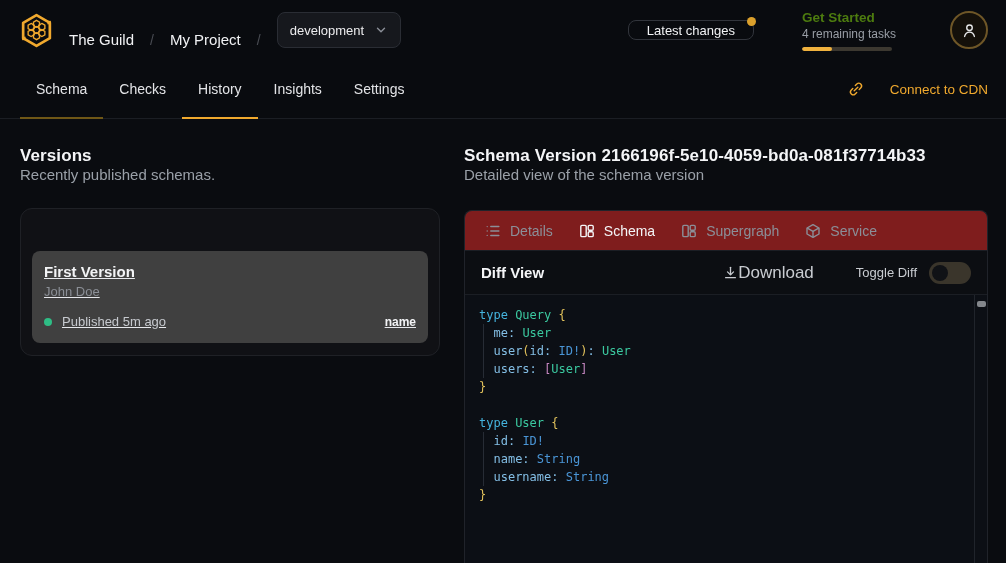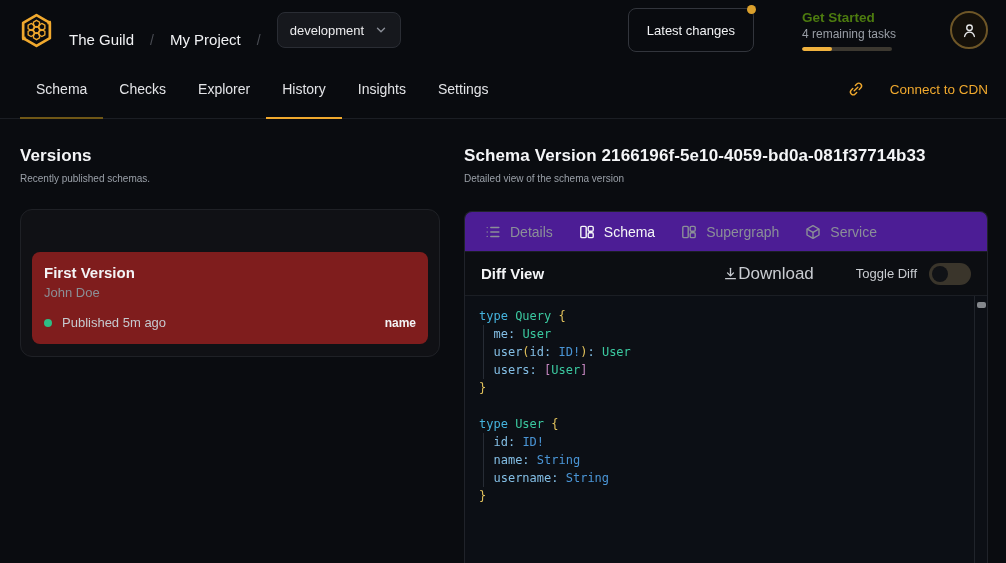--- a/index.html
+++ b/index.html
@@ -17,21 +17,21 @@
   .crumb { font-size:15px; font-weight:500; color:#f1f2f4; }
   .sep { color:#4a4d54; font-size:14px; }
   .select {
     display:flex; align-items:center; gap:10px; height:36px; padding:0 12px;
     background:#16181d; border:1px solid #2a2d34; border-radius:8px;
     font-size:13px; color:#ececee;
   }
   .select svg { color:#8b8f98; }
   .spacer { flex:1; }
   .latest {
-    position:relative; height:44px; padding:0 18px; border:1px solid #32353c;
+    position:relative; height:20px; padding:0 18px; border:1px solid #32353c;
     border-radius:8px; font-size:13px; color:#f2f3f5; margin-right:48px;
   }
   .notif { position:absolute; top:-4px; right:-3px; width:9px; height:9px; border-radius:50%; background:#dba02c; }
   .getstarted { width:92px; margin-right:56px; }
   .gs-title { font-size:13.5px; font-weight:600; color:#4d7c0f; }
   .gs-sub { font-size:12px; color:#999ea6; margin-top:2px; white-space:nowrap; }
   .gs-bar { margin-top:6px; width:90px; height:4px; border-radius:2px; background:#3c3830; overflow:hidden; }
   .gs-fill { height:100%; border-radius:2px; background:#f0b23e; }
   .avatar {
     width:38px; height:38px; border-radius:50%; border:2px solid #6e5627;
@@ -44,33 +44,33 @@
   .tab { position:relative; display:flex; align-items:center; padding:0 16px; font-size:14px; color:#e3e4e7; }
   .tab::after { content:""; position:absolute; left:0; right:0; bottom:-1px; height:2px; background:transparent; }
   .tab.u-dim::after { background:#6f5716; }
   .tab.u-active::after { background:#f0a92e; }
   .cdn { margin-left:auto; display:flex; align-items:center; gap:26px; font-size:13.5px; color:#f0a92e; }
 
   
   main { display:flex; height:444px; padding:27px 18px 0 20px; gap:24px; }
   .left { width:420px; flex:none; }
   h1.pagetitle { font-size:17px; font-weight:700; color:#f4f5f7; letter-spacing:.1px; }
-  p.pagesub { font-size:10px; color:#9aa0a8; margin-top:7px; }
+  p.pagesub { font-size:15px; color:#9aa0a8; }
 
   .vcard-outer { margin-top:25px; background:#101115; border:1px solid #1f2126; border-radius:12px; padding:42px 11px 12px 11px; }
-  .vcard { background:#7f1d1d; border-radius:8px; padding:12px 12px 14px 12px; cursor:pointer; }
+  .vcard { background:#404040; border-radius:8px; padding:12px 12px 14px 12px; cursor:pointer;text-decoration:underline; }
   .vname { font-size:15px; font-weight:600; color:#f3f4f6; }
   .vauthor { font-size:13px; color:#8b8f96; margin-top:4px; }
   .vrow { display:flex; align-items:center; margin-top:15px; }
   .dot { width:8px; height:8px; border-radius:50%; background:#2ebd85; margin-right:10px; }
   .vstatus { font-size:13px; color:#c6c9ce; }
   .vservice { margin-left:auto; font-size:12px; font-weight:700; color:#f3f4f6; }
 
   .right { flex:1; display:flex; flex-direction:column; min-width:0; }
-  .panel { margin-top:27px; flex:1; border:1px solid #20232a; border-bottom:none; border-radius:8px 8px 0 0; display:flex; flex-direction:column; overflow:hidden; background:#4c1d95; }
+  .panel { margin-top:27px; flex:1; border:1px solid #20232a; border-bottom:none; border-radius:8px 8px 0 0; display:flex; flex-direction:column; overflow:hidden; background:#7f1d1d; }
   .ptabs { height:40px; flex:none; display:flex; align-items:center; gap:26px; padding:0 20px; border-bottom:1px solid #1b1e24; }
   .ptab { display:flex; align-items:center; gap:9px; font-size:14px; color:#8b8f98; }
   .ptab.active { color:#f4f5f7; }
   .diffrow { height:44px; flex:none; display:flex; align-items:center; padding:0 16px; border-bottom:1px solid #1b1e24; background:#0c0e12; }
   .dtitle { font-size:15px; font-weight:700; color:#f4f5f7; }
   .dactions { margin-left:auto; display:flex; align-items:center; }
   .download { display:flex; align-items:center; font-size:17px; color:#c9ccd1; }
   .tlabel { font-size:13px; color:#c9ccd1; margin-left:42px; }
   .toggle { position:relative; width:42px; height:22px; border-radius:11px; background:#3a352b; margin-left:12px; }
   .knob { position:absolute; top:3px; left:3px; width:16px; height:16px; border-radius:50%; background:#101216; transition:left .15s; }
@@ -128,21 +128,20 @@
         <circle cx="8" cy="5.4" r="2.6" stroke="currentColor" stroke-width="1.3"></circle>
         <path d="M3.4 13.6c.6-2.7 2.4-4.1 4.6-4.1s4 1.4 4.6 4.1" stroke="currentColor" stroke-width="1.3" stroke-linecap="round"></path>
       </svg>
   </button>
 </header>
 
 <nav class="tabs">
   <div id="nav-tabs" class="tabwrap">
       <a class="tab u-dim">Schema</a>
       <a class="tab">Checks</a>
-      <a class="tab">Explorer</a>
       <a class="tab u-active">History</a>
       <a class="tab">Insights</a>
       <a class="tab">Settings</a>
     </div>
   <a class="cdn">
     <svg width="16" height="16" viewBox="0 0 16 16" fill="none" stroke="currentColor" stroke-width="1.4" stroke-linecap="round" stroke-linejoin="round">
         <path d="M6.2 9.8l3.6-3.6"></path>
         <path d="M7.3 4.6l1.5-1.5a2.75 2.75 0 0 1 3.9 3.9l-1.5 1.5"></path>
         <path d="M8.7 11.4l-1.5 1.5a2.75 2.75 0 0 1-3.9-3.9l1.5-1.5"></path>
       </svg>

